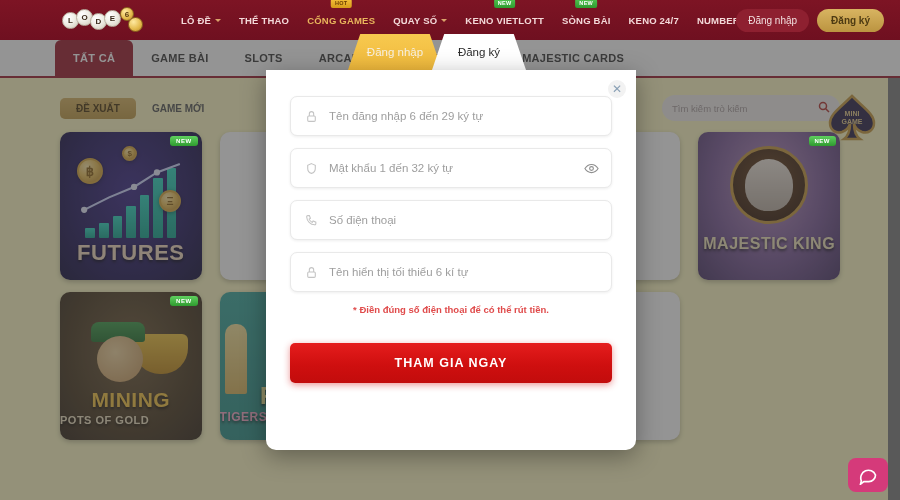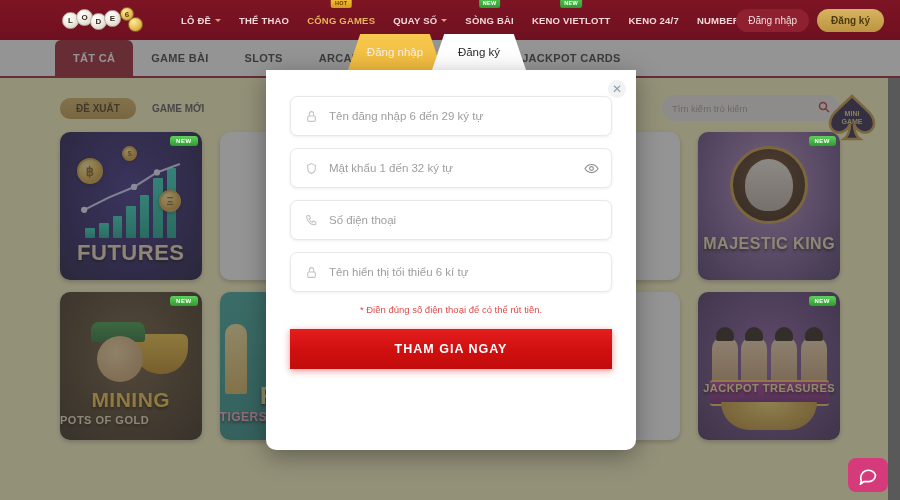--- a/index.html
+++ b/index.html
@@ -148,21 +148,21 @@
 
   .filterrow {
     position: absolute; top: 48px; left: 0;
     width: 900px; height: 40px;
     display: flex; align-items: center;
     padding: 0 60px;
   }
   .pill {
     font-size: 10px; font-weight: bold;
     padding: 5px 16px;
-    border-radius: 10px;
+    border-radius: 5px;
     color: #555;
     cursor: pointer;
     white-space: nowrap;
   }
   .pill.active {
     background: linear-gradient(180deg,#d8b461,#c09a45);
     color: #4a3510;
   }
   .searchbox {
     margin-left: auto;
@@ -353,27 +353,27 @@
     padding: 0 12px;
     margin-bottom: 12px;
   }
   .field .fi { width: 16px; height:16px; margin-right: 10px; display:flex; align-items:center; justify-content:center; color:#c4c4c4; }
   .field .ph { font-size: 11.5px; color: #9e9e9e; }
   .field .eye { margin-left:auto; color:#9a9a9a; display:flex; align-items:center; }
   .note {
     text-align: center;
     font-size: 9.5px;
     color: #e04b4b;
-    font-weight: normal;
-    margin: 10px 0 14px;
+    font-weight: bold;
+    margin: 10px 0 28px;
   }
   .submit {
     height: 40px;
     background: linear-gradient(180deg,#e51d1d 0%, #cf0f0f 55%, #c20c0c 100%);
-    border-radius: 0;
+    border-radius: 5px;
     color: #fff;
     font-size: 12.5px;
     font-weight: bold;
     letter-spacing: 1px;
     display: flex; align-items: center; justify-content: center;
     cursor: pointer;
     box-shadow: 0 2px 7px rgba(210,20,20,.45);
   }
 
   
@@ -414,25 +414,25 @@
         <div class="navitem hot-active">
           <span class="tag hot">HOT</span>
           <span>CỔNG GAMES</span>
         </div>
         <div class="navitem">
           <span>QUAY SỐ</span>
           <span class="caret"></span>
         </div>
         <div class="navitem">
           <span class="tag new">NEW</span>
-          <span>SÒNG BÀI</span>
+          <span>KENO VIETLOTT</span>
         </div>
         <div class="navitem">
           <span class="tag new">NEW</span>
-          <span>KENO VIETLOTT</span>
+          <span>SÒNG BÀI</span>
         </div>
         <div class="navitem">
           <span>KENO 24/7</span>
         </div>
         <div class="navitem">
           <span>NUMBERS GAME</span>
           <span class="caret"></span>
         </div>
       </div>
     <div class="nav-right">
@@ -442,21 +442,21 @@
   </div>
 
   <div class="page">
 
     <div class="cattabs" id="cattabs">
         <div class="cattab active">TẤT CẢ</div>
         <div class="cattab">GAME BÀI</div>
         <div class="cattab">SLOTS</div>
         <div class="cattab">ARCADE</div>
         <div class="cattab">TABLE GAMES</div>
-        <div class="cattab">JACKPOT CARDS</div>
+        <div class="cattab">MAJESTIC CARDS</div>
       </div>
 
     <div class="filterrow">
       <div class="pill active">ĐỀ XUẤT</div>
       <div class="pill">GAME MỚI</div>
       <div class="searchbox">
         <span class="ph">Tìm kiếm trò kiếm</span>
         <span class="search-icon">
           <svg width="12" height="12" viewBox="0 0 24 24" fill="none" stroke="#b4332f" stroke-width="3">
             <circle cx="10" cy="10" r="7"></circle>
@@ -533,32 +533,20 @@
       </div>
 
       <div class="card art-zeus">
         <div class="zeus-fig"></div>
         <div class="title" style="color:#f2d34a;bottom:34px;font-size:21px;">ZEUS</div>
         <div class="subtitle" style="color:#3a2a12;bottom:18px;font-size:13px;">WILDS</div>
       </div>
 
       <div class="card" style="background:#fff"></div>
 
-      <div class="card art-jackpot">
-        <div class="newbadge">NEW</div>
-        <div class="dolls">
-            <i></i>
-            <i></i>
-            <i></i>
-            <i></i>
-          </div>
-        <div class="ribbon"></div>
-        <div class="bowl"></div>
-        <div class="title" style="color:#f7e7a0;bottom:46px;font-size:11px;">JACKPOT TREASURES</div>
-      </div>
     </div>
   </div>
 
   <div class="page-dim"></div>
 
   <div class="modal-wrap">
     <div class="tabs">
       <div class="tab inactive">
         <span class="shape"></span>
         <span class="lbl">Đăng nhập</span>

